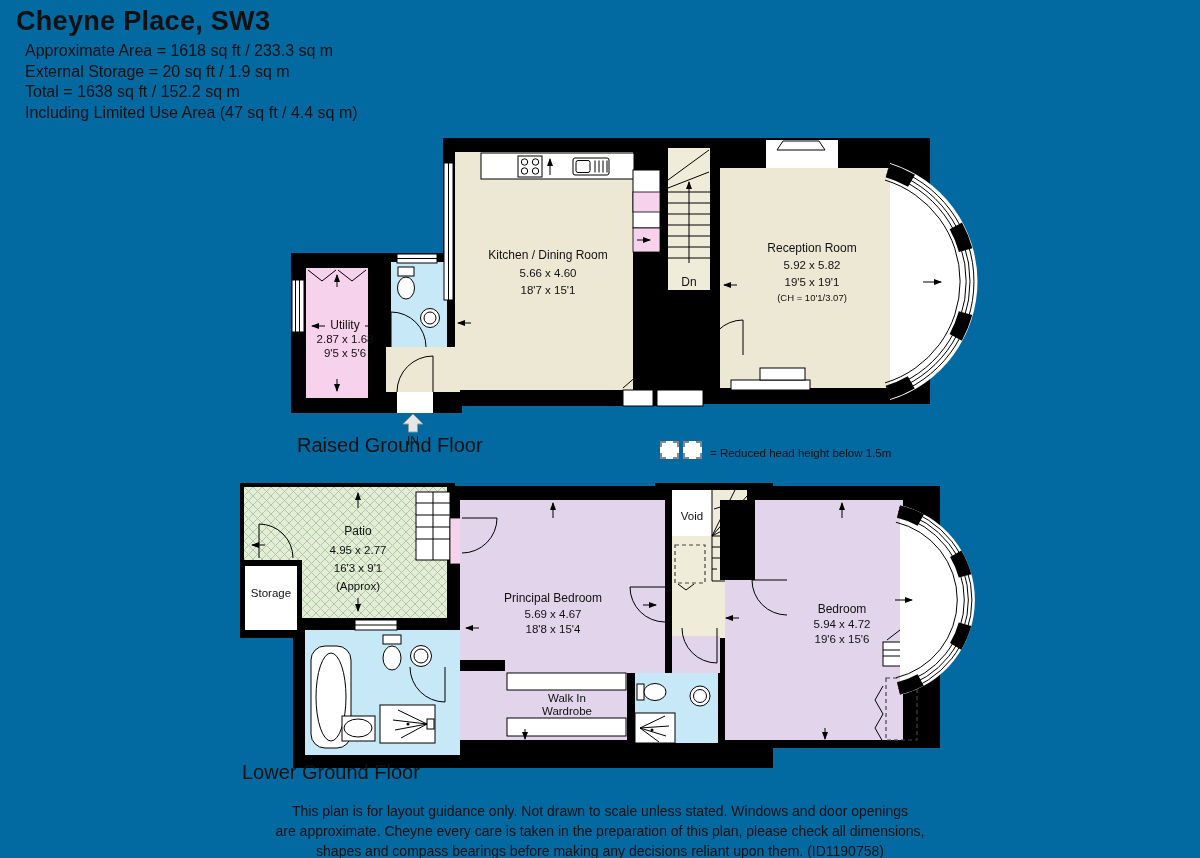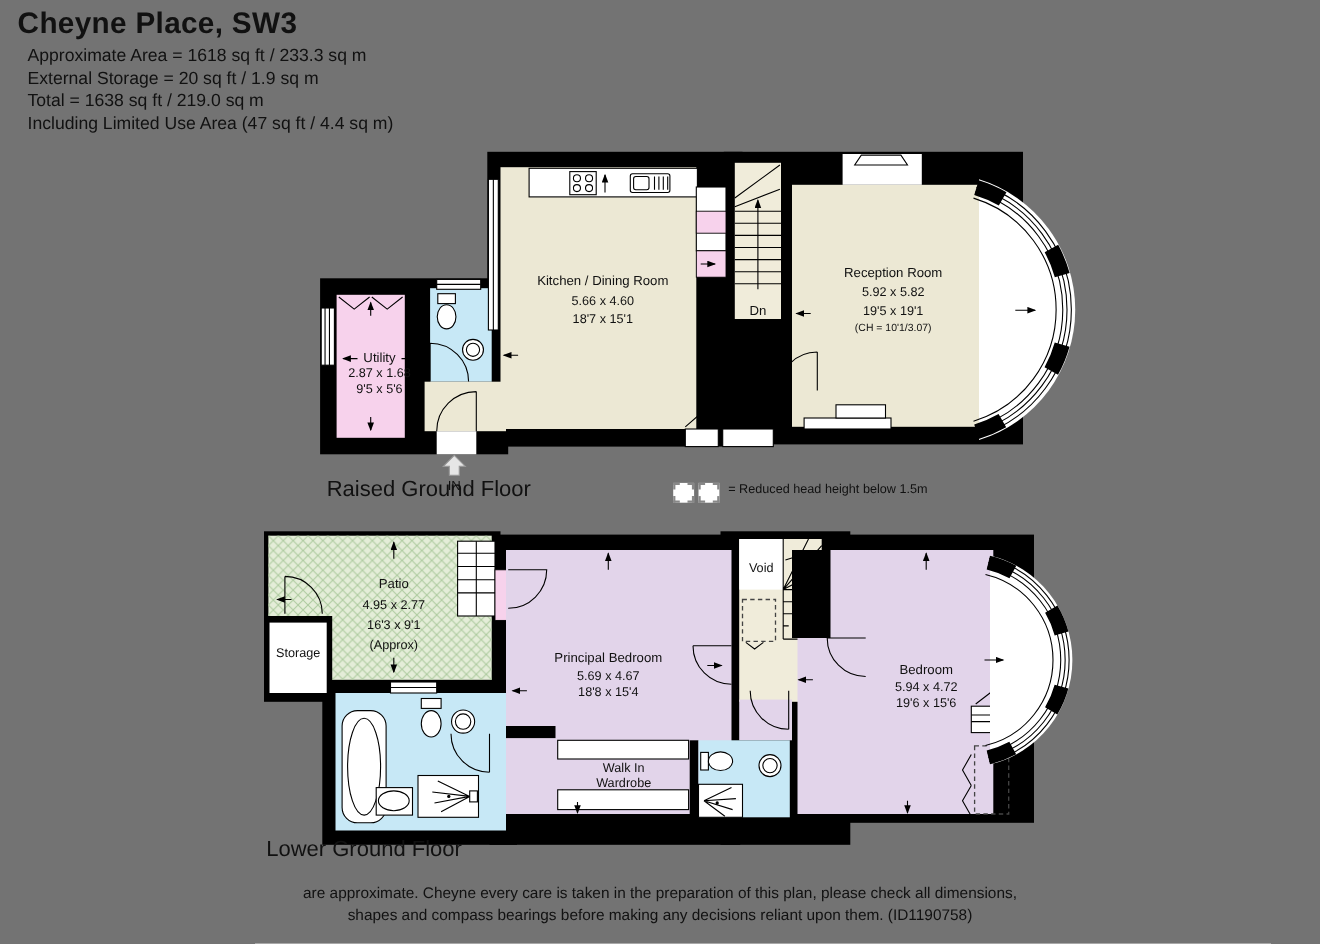--- a/index.html
+++ b/index.html
@@ -1,21 +1,21 @@
 <!DOCTYPE html>
 <html><head>
 <meta charset="utf-8">
 <style>
   html,body{margin:0;padding:0;background:#fff}
-  .page{position:relative;width:1200px;height:858px;background:#737373;font-family:"Liberation Sans",sans-serif;color:#111;overflow:hidden}
+  .page{position:relative;width:1200px;height:858px;background:#0369a1;font-family:"Liberation Sans",sans-serif;color:#111;overflow:hidden}
   .header{position:absolute;left:16px;top:6px}
   .header h1{margin:0 0 4px 0;font-size:27px;font-weight:bold;letter-spacing:.3px}
   .header .hline{font-size:16px;line-height:20.5px;margin-left:9px}
   .floor-label{position:absolute;font-size:20px;font-weight:normal}
-  .legend{position:absolute;left:612px;top:439px;display:flex;align-items:flex-start;height:20px}
+  .legend{position:absolute;left:660px;top:439px;display:flex;align-items:flex-end;height:20px}
   .legend-box{width:15px;height:14px;border:2px dashed #888;background:#fff;margin-right:4px}
   .legend-text{font-size:11.5px;margin-left:4px;color:#111}
   .footer{position:absolute;top:801px;left:0;width:1200px;text-align:center;font-size:14px;line-height:20px}
   svg{position:absolute}
   svg text{font-family:"Liberation Sans",sans-serif;fill:#111}
   .wall{fill:#000}
   .beige{fill:#ECE8D4}
   .beige2{fill:#F0ECDA}
   .lav{fill:#E2D4EA}
   .blue{fill:#C7E8F6}
@@ -34,21 +34,21 @@
 </style>
 </head>
 <body>
 
 <div class="page">
 
   <div class="header">
     <h1>Cheyne Place, SW3</h1>
     <div class="hline">Approximate Area = 1618 sq ft / 233.3 sq m</div>
     <div class="hline">External Storage = 20 sq ft / 1.9 sq m</div>
-    <div class="hline">Total = 1638 sq ft / 219.0 sq m</div>
+    <div class="hline">Total = 1638 sq ft / 152.2 sq m</div>
     <div class="hline">Including Limited Use Area (47 sq ft / 4.4 sq m)</div>
   </div>
 
   <svg style="left:285px;top:130px" width="710" height="318" viewBox="0 0 710 318">
     <defs>
       <marker id="ah1" markerWidth="9" markerHeight="8" refX="7" refY="3" orient="auto">
         <path d="M0,0 L8,3 L0,6 Z" fill="#000"></path>
       </marker>
     </defs>
 
@@ -299,17 +299,18 @@
       <path class="ln" d="M663.5,33.5 A91,91 0 0 1 663.5,210.5"></path>
       <path class="ln" d="M664.4,29.7 A95,95 0 0 1 664.4,214.3"></path>
       <path d="M663.5,33.5 A91,91 0 0 1 663.5,210.5" fill="none" stroke="#000" stroke-width="13" stroke-dasharray="24 49"></path>
       <line class="arr" x1="660" y1="122" x2="677" y2="122" marker-end="url(#ah2)"></line>
     </g>
   </svg>
 
   <div class="floor-label" style="left:242px;top:761px">Lower Ground Floor</div>
 
   <div class="footer">
+    <div>This plan is for layout guidance only. Not drawn to scale unless stated. Windows and door openings</div>
     <div>are approximate. Cheyne every care is taken in the preparation of this plan, please check all dimensions,</div>
     <div>shapes and compass bearings before making any decisions reliant upon them. (ID1190758)</div>
   </div>
 
 </div>
 
 </body></html>

